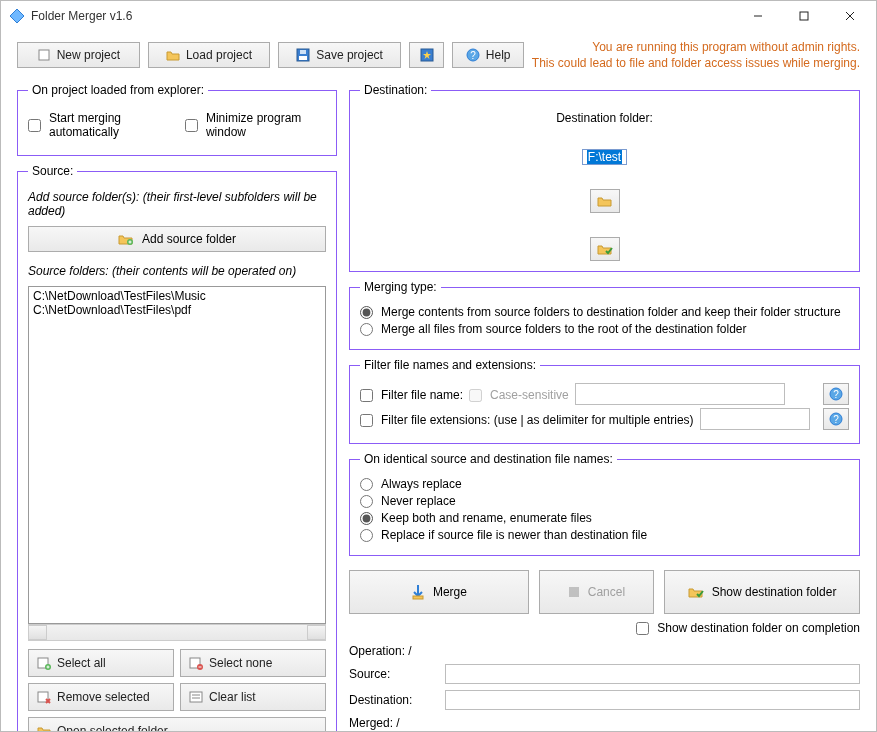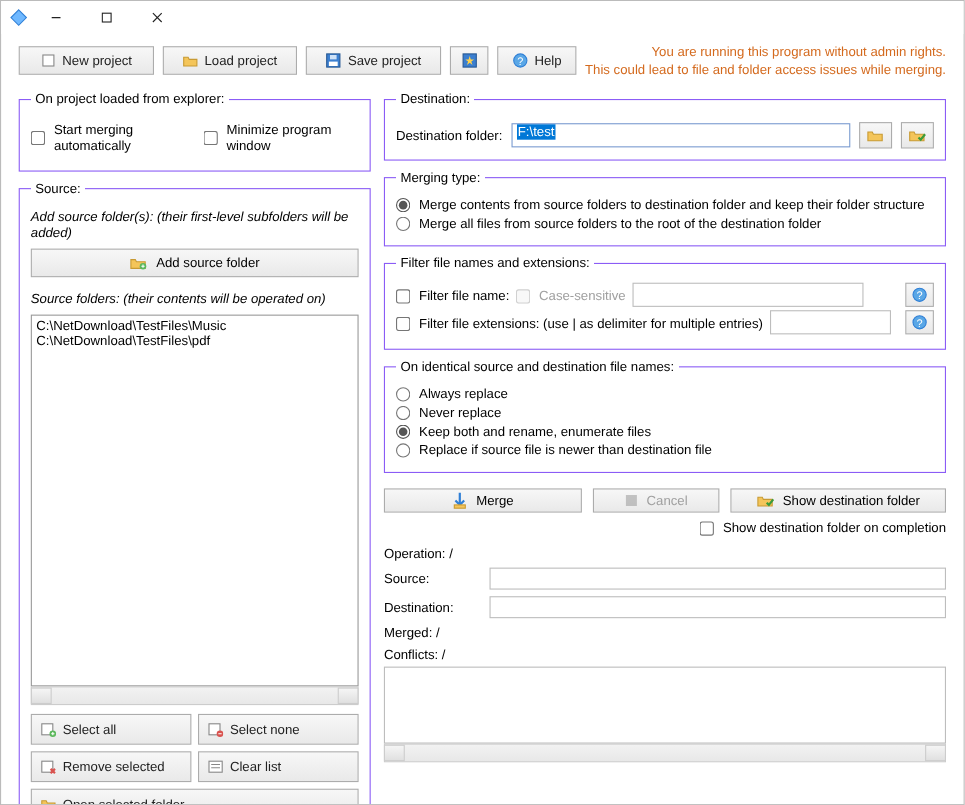--- a/index.html
+++ b/index.html
@@ -111,40 +111,40 @@
   .scroll-h-placeholder::after{right:-1px;}
   .btn-grid {
     display:grid;
     grid-template-columns:1fr 1fr;
     gap:6px;
     margin-top:8px;
   }
   .btn-grid .btn { width:100%; justify-content:flex-start; padding-left:8px; height:28px;}
   .btn-full { grid-column:1 / span 2; }
   
-  .field-row { display:flex; align-items:center; gap:8px; }
+  .field-row { display:flex; align-items:center; gap:24px;flex-direction:column; }
   .text-input {
     flex:1; height:22px; border:1px solid #7a9bd0; padding:0 4px;
     font-size:12px; background:#fff;
   }
   .text-input.sel { color:#fff; background:#fff; }
   .text-input.sel .seltext { background:#0078d7; color:#fff; padding:0 1px;}
   .sqbtn { width:30px; height:24px; border:1px solid #acacac;
     background:linear-gradient(#f7f7f7,#e9e9e9);
     display:inline-flex; align-items:center; justify-content:center;}
   .spacer { height:6px; }
   .disabled-lbl { color:#a0a0a0; }
   .short-input {
     width:210px; height:22px; border:1px solid #bdbdbd; background:#fff; padding:0 4px;
   }
   .qbtn { width:26px; height:22px; border:1px solid #acacac;
     background:linear-gradient(#f7f7f7,#e9e9e9); display:flex; align-items:center; justify-content:center;}
   .action-row { display:flex; gap:10px; margin-top:14px; }
   .big-btn {
-    height:22px; background:linear-gradient(#f7f7f7,#e9e9e9);
+    height:44px; background:linear-gradient(#f7f7f7,#e9e9e9);
     border:1px solid #acacac; display:flex; align-items:center; justify-content:center; gap:8px;
     font-size:12px;
   }
   .big-merge{ flex:1.1; }
   .big-cancel{ flex:0.7; }
   .big-show{ flex:1.2; }
   .status-line{ display:flex; align-items:center; gap:6px; margin-top:6px; font-size:12px;}
   .status-input{ flex:1; height:20px; border:1px solid #bdbdbd; background:#fff;}
   .logbox{ height:70px; border:1px solid #bdbdbd; background:#fff; margin-top:4px;}
   .radio-row { display:flex; align-items:center; gap:4px; margin:3px 0; font-size:12px;}
@@ -152,20 +152,21 @@
   .label-col{ width:90px; display:inline-block;}
   .disabled-ico{ opacity:.45; }
 </style>
 </head>
 <body>
 
 <div class="titlebar">
   <svg width="16" height="16" viewBox="0 0 16 16">
     <polygon points="8,1 15,8 8,15 1,8" fill="#6fb8ff" stroke="#2f7fd6"></polygon>
   </svg>
+  <span class="title">Folder Merger v1.6</span>
   <div class="winbtn">
     <svg width="10" height="10">
         <line x1="1" y1="5" x2="9" y2="5" stroke="#222"></line>
       </svg>
   </div>
   <div class="winbtn">
     <svg width="10" height="10">
         <rect x="1" y="1" width="8" height="8" fill="none" stroke="#222"></rect>
       </svg>
   </div>

